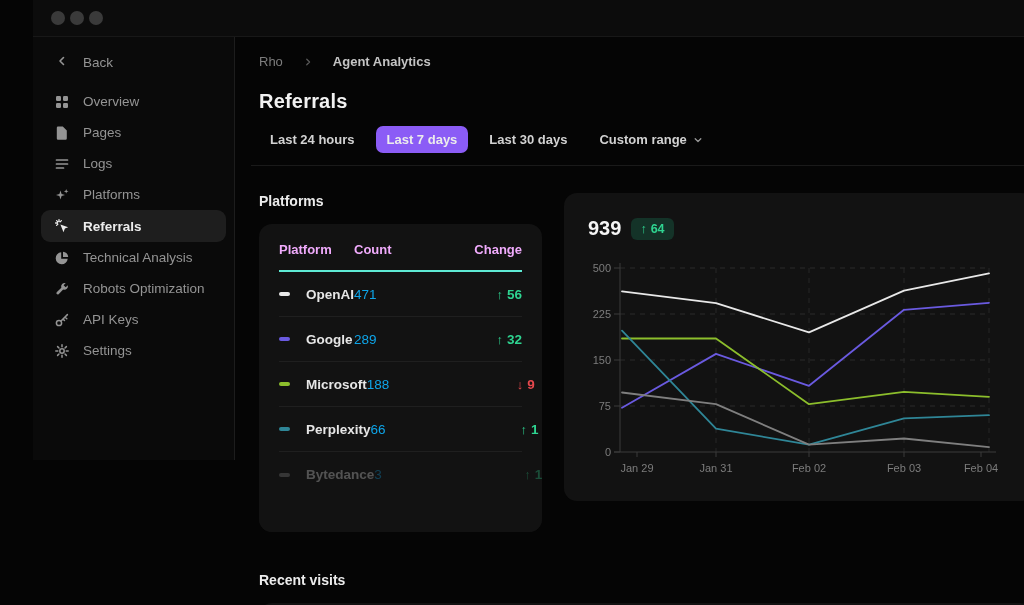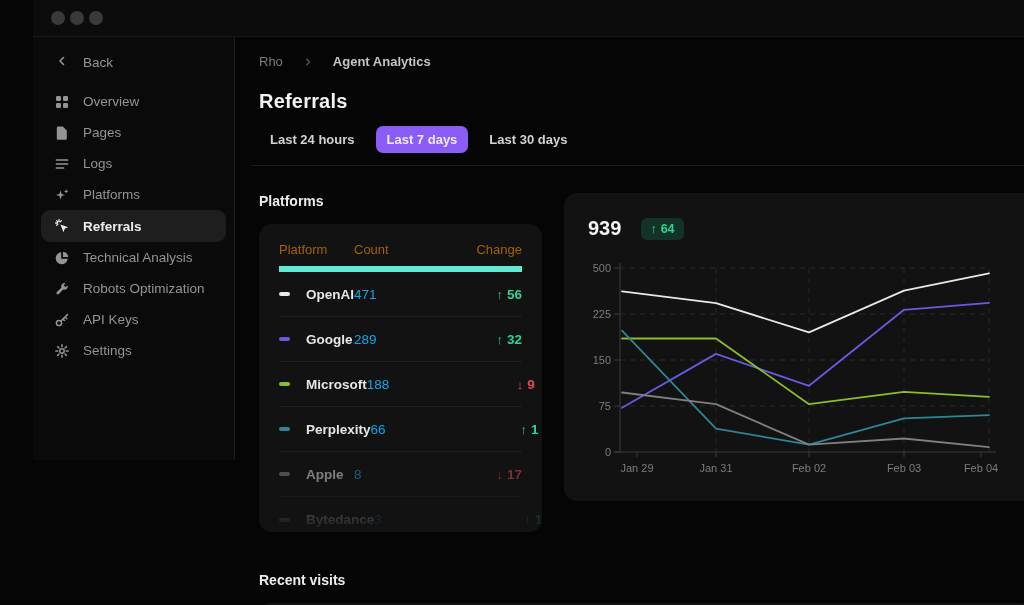--- a/index.html
+++ b/index.html
@@ -39,38 +39,38 @@
 
   .grid { display:flex; gap:22px; margin-top:27px; }
   .col-left { width:283px; flex:0 0 283px; }
   .col-right { width:470px; flex:0 0 470px; }
   .section-title { color:#ececec; font-size:14px; font-weight:700; margin-bottom:15px; }
   .card { background:#121212; border-radius:13px; }
 
   
   .table-card { height:308px; padding:18px 20px 0 20px; overflow:hidden; position:relative; }
   .thead { display:grid; grid-template-columns:1fr 90px 78px; height:30px; align-items:start;
-    color:#a16207; font-size:13px; border-bottom:6px solid #5eead4; }
+    color:#f0abfc; font-size:13px; border-bottom:2px solid #5eead4;font-weight:bold; }
   .thead .c3 { text-align:right; }
   .trow { display:grid; grid-template-columns:1fr 90px 78px; height:45px; align-items:center;
     border-bottom:1px solid #1f1f1f; font-size:13.5px; }
   .trow:last-child { border-bottom:0; }
   .plat { display:flex; align-items:center; gap:16px; color:#e6e6e6; font-weight:600; }
   .pill { width:11px; height:4px; border-radius:3px; flex:0 0 11px; }
   .count { color:#0ea5e9; }
   .change { text-align:right; font-weight:700; }
   .change.up { color:#2ed491; }
   .change.down { color:#e5484d; }
   .change .arr { font-weight:400; margin-right:4px; font-size:13px; }
   .table-fade { position:absolute; left:0; right:0; bottom:0; height:26px; pointer-events:none;
     background:linear-gradient(to bottom, rgba(18,18,18,0), rgba(18,18,18,.92)); }
 
   
   .chart-card { height:308px; padding:24px; position:relative; }
-  .total-row { display:flex; align-items:center; gap:20px; }
+  .total-row { display:flex; align-items:center; gap:10px; }
   .total { color:#f5f5f5; font-size:20px; font-weight:700; }
   .badge { background:#143328; color:#2fd591; font-size:12.5px; font-weight:700;
     border-radius:6px; padding:4px 9px; display:inline-flex; align-items:center; gap:4px; }
   .chart-svg { position:absolute; left:12px; top:60px; }
   .chart-svg text { font-family:"Liberation Sans", sans-serif; font-size:11px; fill:#7c7c7c; }
 
   
   .visits-section { margin-top:40px; }
   .visits-card { height:60px; border-radius:13px 13px 0 0; }
 </style>
@@ -193,20 +193,28 @@
 
       <div class="tabs" id="tabs">
           <div class="tab">
             <span>Last 24 hours</span>
           </div>
           <div class="tab active">
             <span>Last 7 days</span>
           </div>
           <div class="tab">
             <span>Last 30 days</span>
+          </div>
+          <div class="tab">
+            <span>Custom range</span>
+            <span class="chev">
+              <svg width="10" height="10" viewBox="0 0 16 16" fill="none" stroke="currentColor" stroke-width="2" stroke-linecap="round" stroke-linejoin="round">
+                <path d="M3.5 6 8 10.5 12.5 6"></path>
+              </svg>
+            </span>
           </div>
         </div>
 
       <hr class="divider">
 
       <div class="grid">
         <section class="col-left">
           <h2 class="section-title">Platforms</h2>
           <div class="card table-card">
             <div class="thead">
@@ -239,28 +247,20 @@
                   <div class="count">188</div>
                   <div class="change down"><span class="arr">↓</span><span>9</span></div>
                 </div>
                 <div class="trow" style="opacity: 1;">
                   <div class="plat">
                     <span class="pill" style="background: rgb(47, 134, 151);"></span>
                     <span>Perplexity</span>
                   </div>
                   <div class="count">66</div>
                   <div class="change up"><span class="arr">↑</span><span>1</span></div>
-                </div>
-                <div class="trow" style="opacity: 0.5;">
-                  <div class="plat">
-                    <span class="pill" style="background: rgb(138, 138, 138);"></span>
-                    <span>Apple</span>
-                  </div>
-                  <div class="count">8</div>
-                  <div class="change down"><span class="arr">↓</span><span>17</span></div>
                 </div>
                 <div class="trow" style="opacity: 0.3;">
                   <div class="plat">
                     <span class="pill" style="background: rgb(138, 138, 138);"></span>
                     <span>Bytedance</span>
                   </div>
                   <div class="count">3</div>
                   <div class="change up"><span class="arr">↑</span><span>1</span></div>
                 </div>
               </div>

